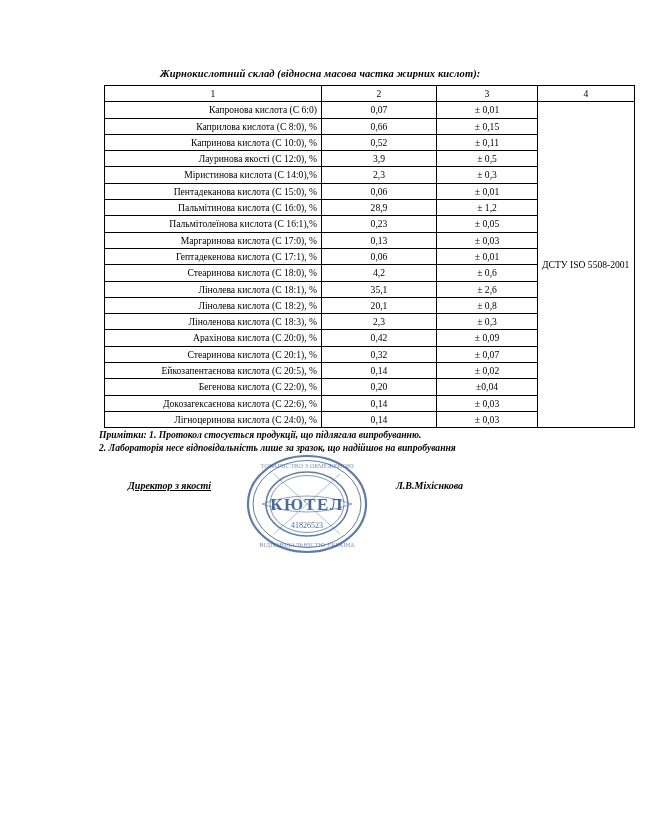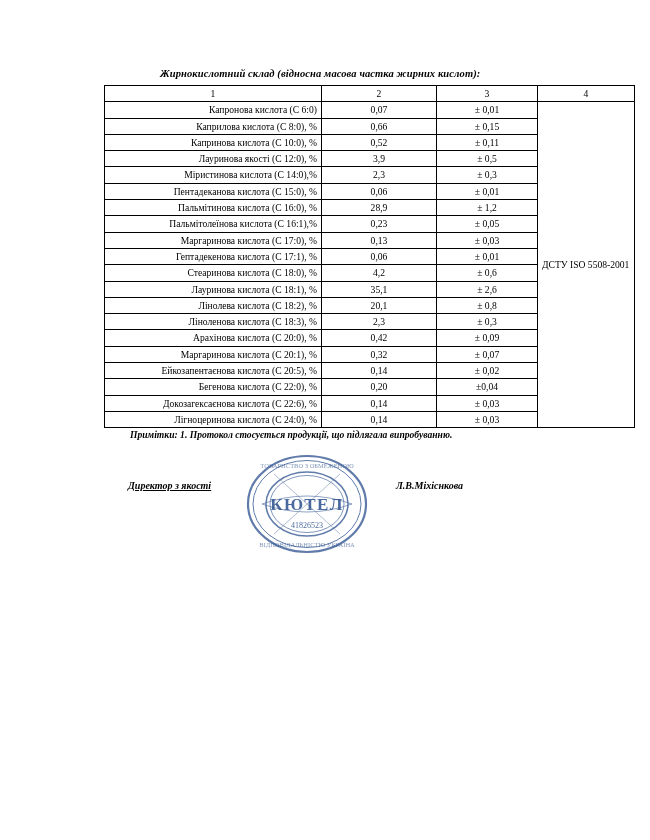--- a/index.html
+++ b/index.html
@@ -55,21 +55,21 @@
     font-weight: bold;
     font-size: 10px;
   }
   .std-cell {
     text-align: left;
     vertical-align: middle;
     font-size: 9.8px;
   }
   .notes {
     position: absolute;
-    left: 130px;
+    left: 99px;
     top: 428px;
     font-size: 9.6px;
     font-style: italic;
     font-weight: bold;
     line-height: 13px;
     width: 470px;
   }
   .sig-row {
     position: absolute;
     left: 128px;
@@ -166,41 +166,41 @@
         <td class="col-name">Гептадекенова кислота (С 17:1), %</td>
         <td class="col-val">0,06</td>
         <td class="col-dev">± 0,01</td>
       </tr>
       <tr>
         <td class="col-name">Стеаринова кислота (С 18:0), %</td>
         <td class="col-val">4,2</td>
         <td class="col-dev">± 0,6</td>
       </tr>
       <tr>
-        <td class="col-name">Лауринова кислота (С 18:1), %</td>
+        <td class="col-name">Лінолева кислота (С 18:1), %</td>
         <td class="col-val">35,1</td>
         <td class="col-dev">± 2,6</td>
       </tr>
       <tr>
         <td class="col-name">Лінолева кислота (С 18:2), %</td>
         <td class="col-val">20,1</td>
         <td class="col-dev">± 0,8</td>
       </tr>
       <tr>
         <td class="col-name">Ліноленова кислота (С 18:3), %</td>
         <td class="col-val">2,3</td>
         <td class="col-dev">± 0,3</td>
       </tr>
       <tr>
         <td class="col-name">Арахінова кислота (С 20:0), %</td>
         <td class="col-val">0,42</td>
         <td class="col-dev">± 0,09</td>
       </tr>
       <tr>
-        <td class="col-name">Маргаринова кислота (С 20:1), %</td>
+        <td class="col-name">Стеаринова кислота (С 20:1), %</td>
         <td class="col-val">0,32</td>
         <td class="col-dev">± 0,07</td>
       </tr>
       <tr>
         <td class="col-name">Ейкозапентаєнова кислота (С 20:5), %</td>
         <td class="col-val">0,14</td>
         <td class="col-dev">± 0,02</td>
       </tr>
       <tr>
         <td class="col-name">Бегенова кислота (С 22:0), %</td>
@@ -215,20 +215,21 @@
       <tr>
         <td class="col-name">Лігноцеринова кислота (С 24:0), %</td>
         <td class="col-val">0,14</td>
         <td class="col-dev">± 0,03</td>
       </tr>
     </tbody>
   </table>
 
   <div class="notes">
     <div>Примітки: 1. Протокол стосується продукції, що підлягала випробуванню.</div>
+    <div>2. Лабораторія несе відповідальність лише за зразок, що надійшов на випробування</div>
   </div>
 
   <div class="sig-row">
     <span class="sig-left">Директор з якості</span>
     <span class="sig-right">Л.В.Міхіснкова</span>
   </div>
 
   <div class="stamp">
     <svg width="126" height="104" viewBox="0 0 126 104">
       <g stroke="#2b4f8e" fill="none" opacity="0.75">

